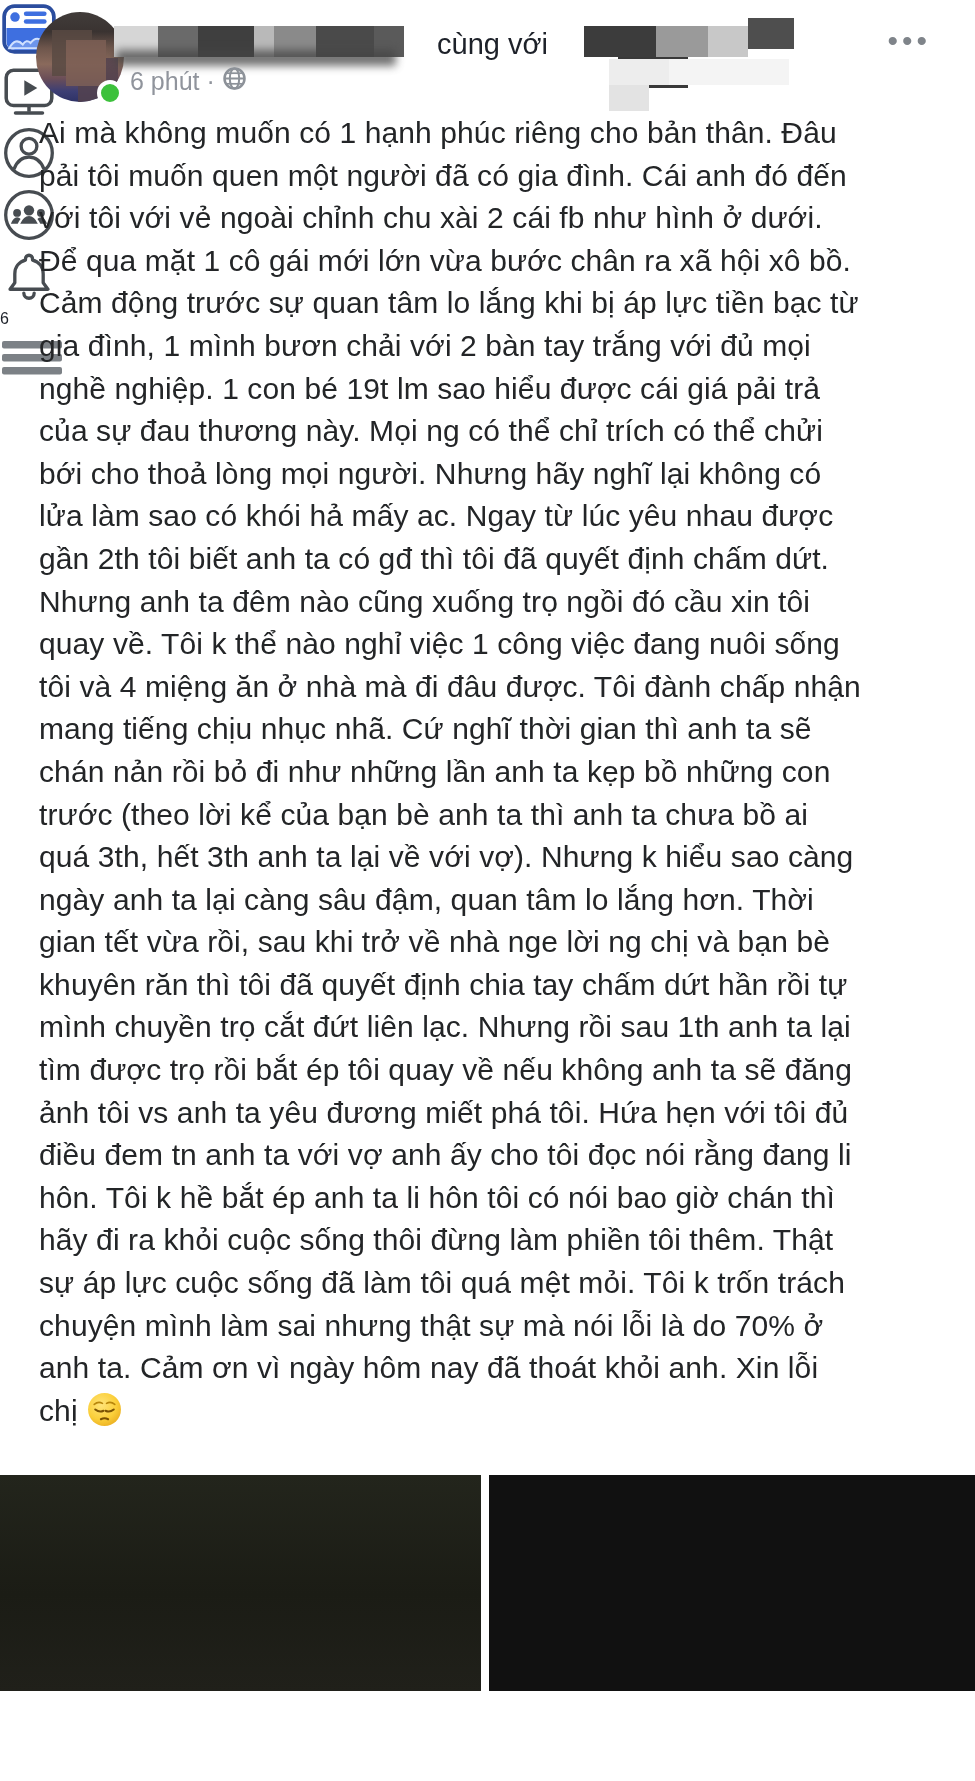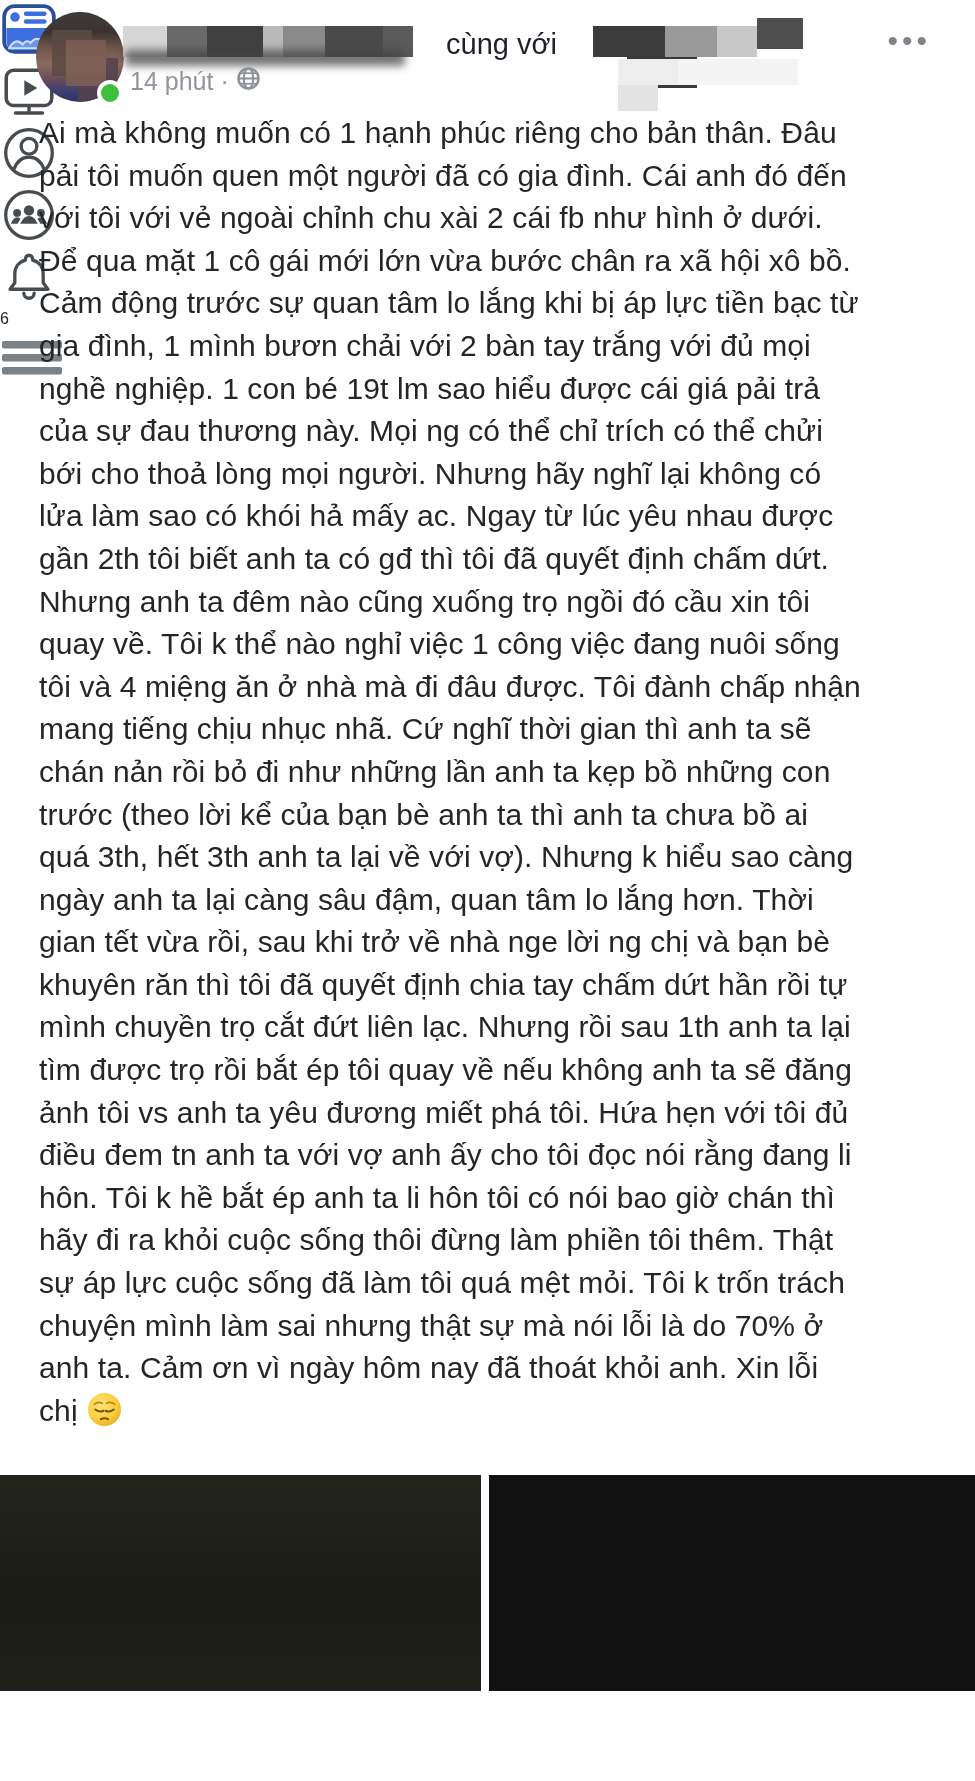--- a/index.html
+++ b/index.html
@@ -6,21 +6,21 @@
   .screen{position:relative;width:975px;height:1781px;background:#fff;overflow:hidden;
           font-family:"Liberation Sans",sans-serif;color:#1d2129;}
 
   
   .avatar{position:absolute;left:36px;top:12px;width:88px;height:90px;border-radius:50%;overflow:hidden;
           background:linear-gradient(180deg,#413c3a 0%,#3a3331 22%,#6e564c 40%,#8a6a5c 58%,#6b4e58 74%,#3c3e74 88%,#2e3266 100%);}
   .avatar::after{content:"";position:absolute;left:30px;top:28px;width:40px;height:46px;background:#7d6055;opacity:.85;
           box-shadow:-14px -10px 0 #5a4a44, 12px 18px 0 #54424e;}
   .online-dot{position:absolute;left:97px;top:80px;width:26px;height:26px;border-radius:50%;
           background:#3dc13c;border:4px solid #fff;box-sizing:border-box;}
-  .name-row{position:absolute;left:123px;top:26px;width:680px;height:64px;}
+  .name-row{position:absolute;left:114px;top:26px;width:680px;height:64px;}
   .rd{display:inline-block;height:31px;vertical-align:top;}
   .smear{position:absolute;filter:blur(4px);opacity:.75;border-radius:2px;}
   .connector{position:absolute;left:323px;top:2px;font-size:29px;color:#1d2129;}
   .meta-row{position:absolute;left:130px;top:66px;height:30px;font-size:25px;color:#90949c;display:flex;align-items:center;gap:7px;}
   .menu-dots{position:absolute;right:44px;top:26px;font-size:30px;letter-spacing:4px;color:#7f848a;line-height:30px;}
 
   
   .post-text{position:absolute;left:39px;top:112px;width:946px;font-size:30px;line-height:42.6px;
              color:#232527;white-space:pre-line;letter-spacing:.1px;}
   .emoji-face{display:inline-block;width:37px;height:37px;vertical-align:-7px;}
@@ -103,21 +103,21 @@
     
     <span style="position:absolute;left:470px;top:0;">
       <span class="rd" style="width:72px;background:#3c3c3c;"></span><span class="rd" style="width:52px;background:#9a9a9a;"></span><span class="rd" style="width:40px;background:#c8c8c8;"></span><span class="rd" style="width:46px;background:#4e4e4e;margin-top:-8px;"></span><span class="rd" style="width:34px;background:transparent;"></span><span class="rd" style="width:70px;background:#393939;"></span>
     </span>
     <span style="position:absolute;left:495px;top:33px;">
       <span class="rd" style="width:60px;height:26px;background:#ededed;"></span><span class="rd" style="width:120px;height:26px;background:#f4f4f4;"></span><span class="rd" style="width:40px;height:26px;background:#e3e3e3;"></span>
     </span>
   </div>
 
   <div class="meta-row">
-    <span>14 phút</span>
+    <span>6 phút</span>
     <span>·</span>
     <span>
       <svg width="25" height="25" viewBox="0 0 16 16">
         <circle cx="8" cy="8" r="6.4" fill="none" stroke="#8d9299" stroke-width="1.6"></circle>
         <ellipse cx="8" cy="8" rx="3" ry="6.4" fill="none" stroke="#8d9299" stroke-width="1.3"></ellipse>
         <line x1="1.6" y1="8" x2="14.4" y2="8" stroke="#8d9299" stroke-width="1.3"></line>
         <line x1="2.6" y1="4.6" x2="13.4" y2="4.6" stroke="#8d9299" stroke-width="1.1"></line>
         <line x1="2.6" y1="11.4" x2="13.4" y2="11.4" stroke="#8d9299" stroke-width="1.1"></line>
       </svg>
     </span>

